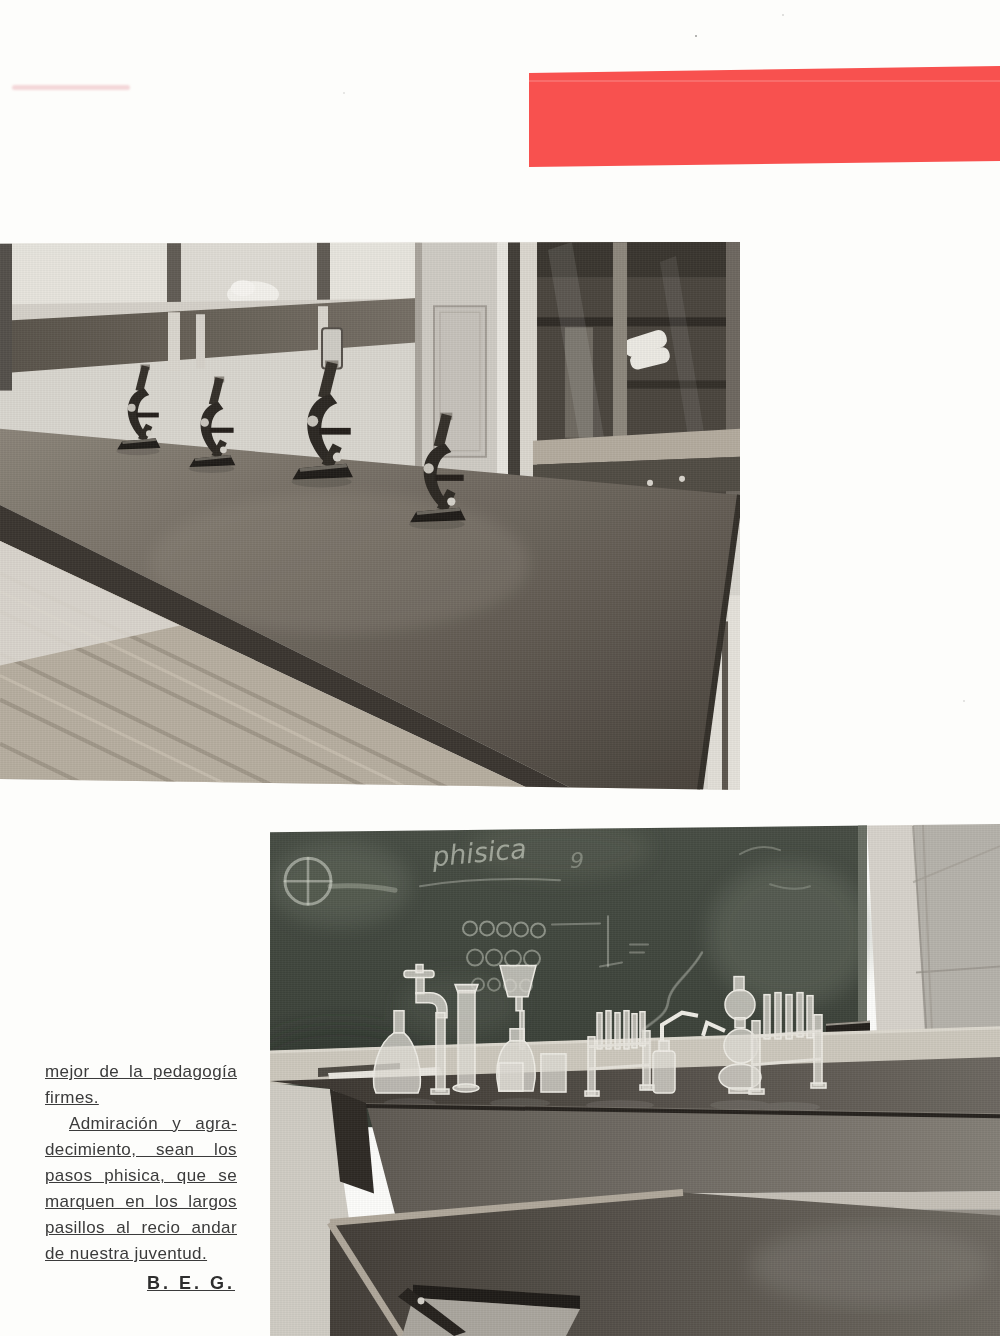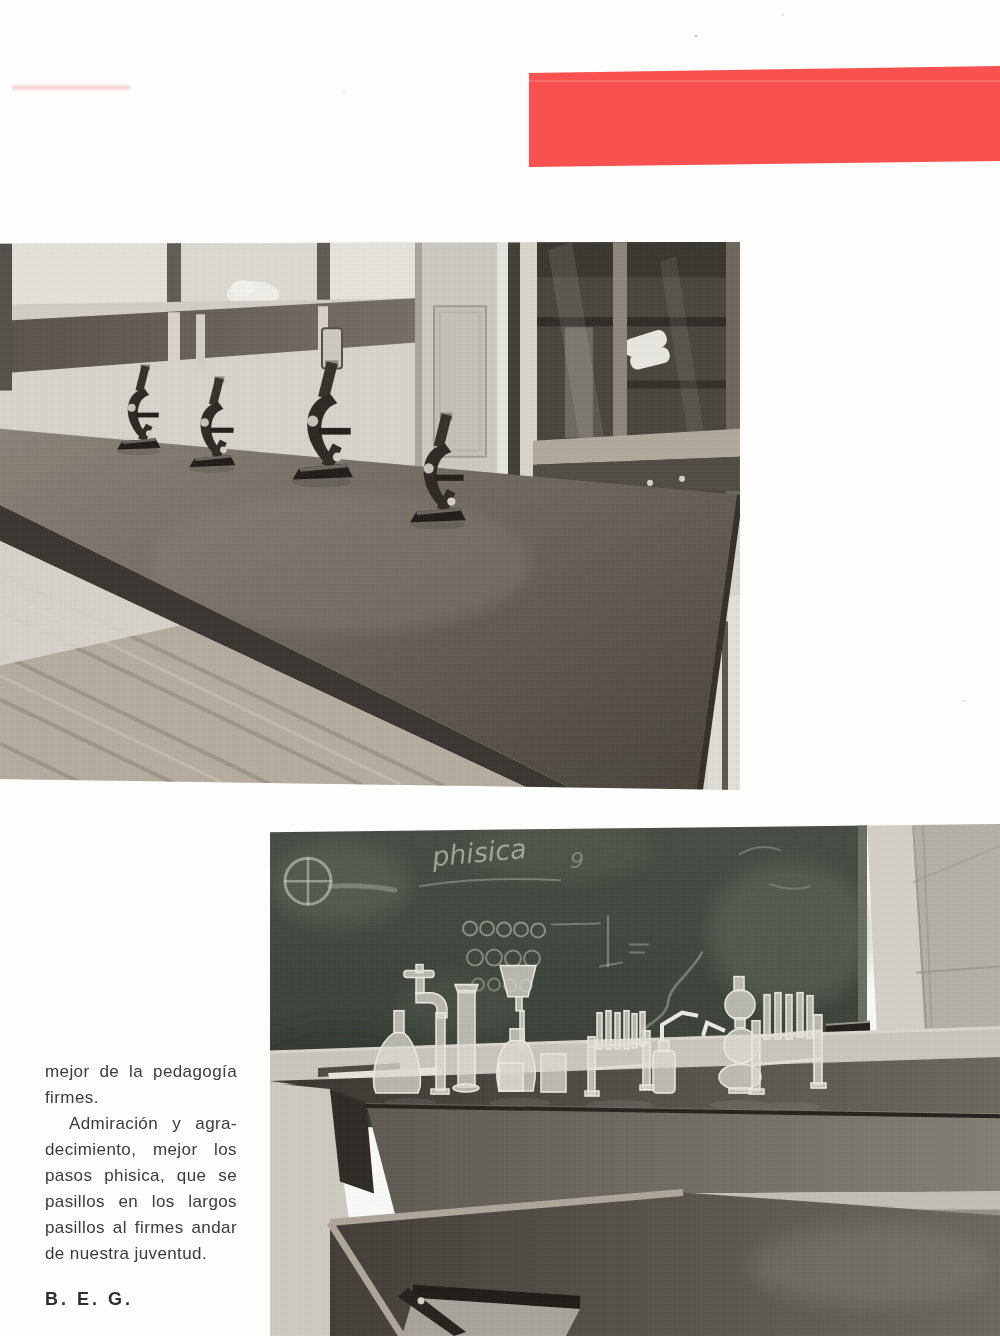--- a/index.html
+++ b/index.html
@@ -18,26 +18,26 @@
   #photo1{left:0;top:242px;width:740px;height:548px;
           clip-path:polygon(0 .3%,100% 0,100% 100%,0 98%);}
   #photo2{left:270px;top:824px;width:730px;height:512px;
           clip-path:polygon(0 1.6%,100% 0,100% 100%,0 100%);}
   .photo svg{display:block;width:100%;height:100%;}
   .grain{position:absolute;inset:0;pointer-events:none;opacity:.55;
     background:
      repeating-linear-gradient(0deg,rgba(255,255,255,.045) 0 1px,rgba(0,0,0,.045) 1px 2px),
      repeating-linear-gradient(90deg,rgba(255,255,255,.03) 0 1px,rgba(0,0,0,.03) 1px 3px);}
   
-  #textblock{position:absolute;left:45px;top:1059px;width:192px;color:#3b3b3b;}
+  #textblock{position:absolute;left:45px;top:1059px;width:192px;color:#3b3b3b;text-decoration:underline;}
   .tline{font-size:17px;line-height:26px;letter-spacing:.4px;white-space:nowrap;}
   .tline.j{white-space:normal;text-align:justify;text-align-last:justify;}
   .tline.ind{padding-left:24px;}
-  #byline{margin-top:22px;font-size:18px;font-weight:bold;letter-spacing:3px;
-          text-align:left;padding-right:2px;color:#2e2e2e;}
+  #byline{margin-top:6px;font-size:18px;font-weight:bold;letter-spacing:3px;
+          text-align:right;padding-right:2px;color:#2e2e2e;}
   
   .speck{position:absolute;width:2px;height:2px;border-radius:50%;background:rgba(60,60,60,.5);}
 </style>
 </head>
 <body>
 
 <div id="page">
 
   <div id="smudge"></div>
   <div id="banner" style="background: rgb(248, 81, 79);">
@@ -327,24 +327,24 @@
       <ellipse cx="600" cy="440" rx="120" ry="40" fill="#8b8780" opacity=".35" filter="url(#p2blur)"></ellipse>
     </svg>
     <div class="grain"></div>
   </div>
 
   <div id="textblock">
     <div id="lines">
         <div class="tline j">mejor de la pedagogía</div>
         <div class="tline">firmes.</div>
         <div class="tline j ind">Admiración y agra-</div>
-        <div class="tline j">decimiento, mejor los</div>
+        <div class="tline j">decimiento, sean los</div>
         <div class="tline j">pasos phisica, que se</div>
-        <div class="tline j">pasillos en los largos</div>
-        <div class="tline j">pasillos al firmes andar</div>
+        <div class="tline j">marquen en los largos</div>
+        <div class="tline j">pasillos al recio andar</div>
         <div class="tline">de nuestra juventud.</div>
       </div>
     <div id="byline">B. E. G.</div>
   </div>
 
   <div class="speck" style="left:695px;top:35px"></div>
   <div class="speck" style="left:782px;top:14px;opacity:.4"></div>
   <div class="speck" style="left:343px;top:92px;opacity:.3"></div>
   <div class="speck" style="left:963px;top:700px;opacity:.35"></div>
 

